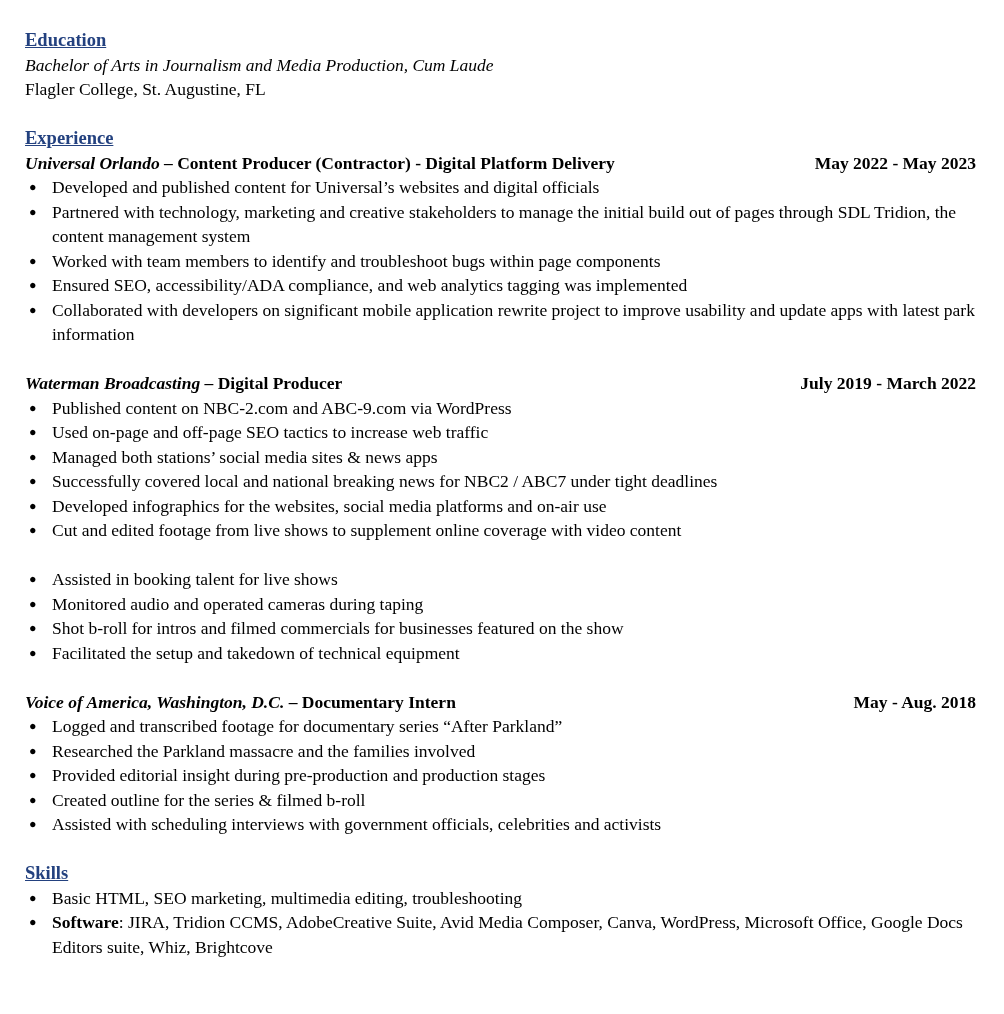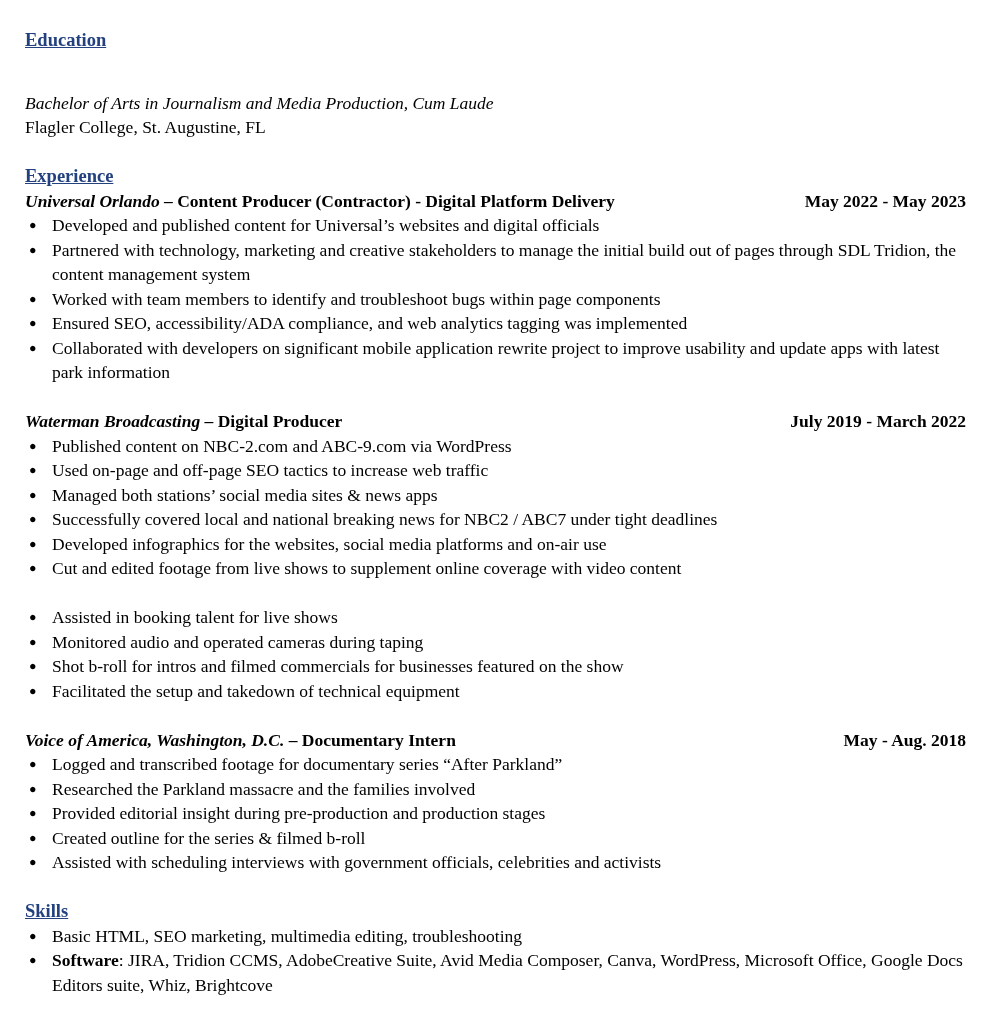--- a/index.html
+++ b/index.html
@@ -6,32 +6,32 @@
   html, body { background: #ffffff; }
   body {
     width: 1004px;
     height: 1014px;
     font-family: "Liberation Serif", "DejaVu Serif", serif;
     font-size: 17.5px;
     line-height: 24.5px;
     color: #000000;
     overflow: hidden;
   }
-  .page { padding: 28px 38px 0 25px; }
+  .page { padding: 28px 28px 0 25px; }
 
   h2.section-heading {
     font-size: 18.5px;
     font-weight: bold;
     color: var(--heading-color, #23417f);
     text-decoration: underline;
     line-height: 24.5px;
   }
 
   .section-education { margin-bottom: 24.5px; }
-  .degree-line { font-style: italic; margin-top: 38px; }
+  .degree-line { font-style: italic; }
 
   .job { margin-bottom: 24.5px; }
   .job:last-child { margin-bottom: 24.5px; }
 
   .job-header {
     display: flex;
     justify-content: space-between;
     align-items: flex-end;
     font-weight: bold;
   }

